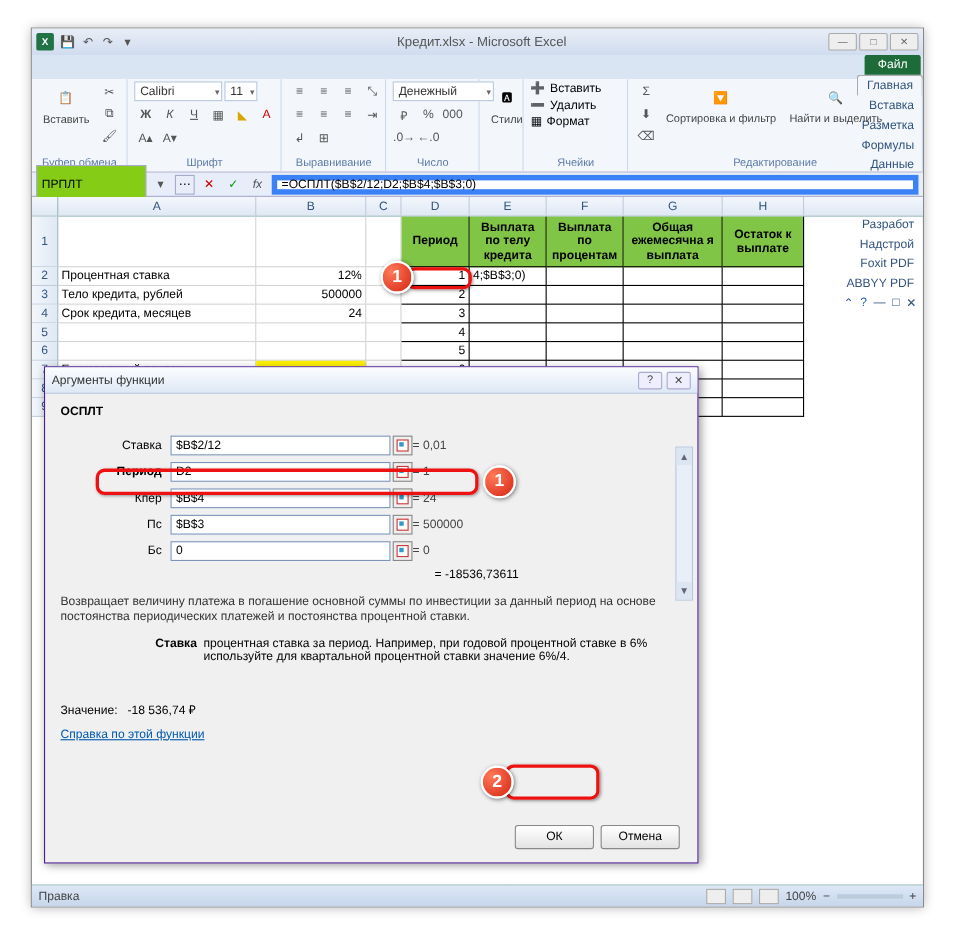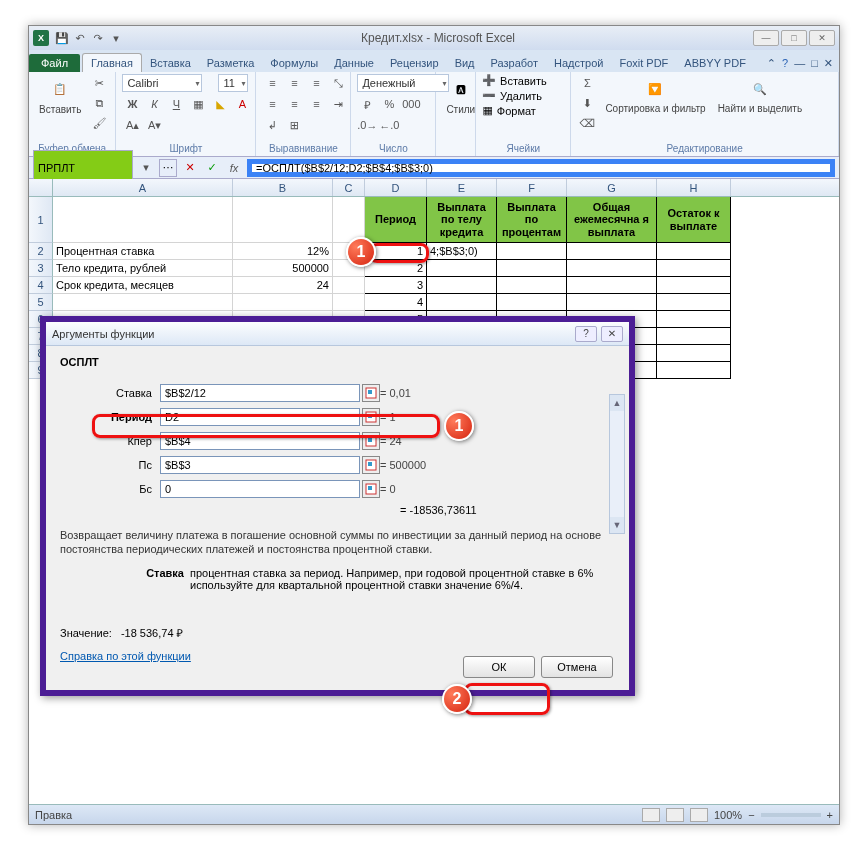--- a/index.html
+++ b/index.html
@@ -8,21 +8,21 @@
 .window { position: absolute; left: 28px; top: 25px; width: 812px; height: 800px; background: #fff; border: 1px solid #888; box-shadow: 0 0 10px rgba(0,0,0,.3); }
 
 
 .titlebar { height: 24px; background: linear-gradient(#e8eef6,#d0dcef); display: flex; align-items: center; padding: 0 4px; }
 .titlebar .excel-icon { width: 16px; height: 16px; background: #217346; margin-right: 4px; border-radius: 2px; display:inline-flex; align-items:center; justify-content:center; color:#fff; font-weight:bold; font-size:9px; }
 .qat-btn { width: 18px; height: 18px; display:inline-flex; align-items:center; justify-content:center; color:#555; }
 .titlebar .title { flex:1; text-align:center; color:#555; font-size: 12px; }
 .winbtn { width: 26px; height: 16px; border: 1px solid #aaa; background:#eee; margin-left: 2px; border-radius:2px; display:inline-flex; align-items:center; justify-content:center; color:#666; font-size:9px; }
 
 
-.ribbon-tabs { height: 22px; background: #d9e5f3; display: flex; align-items: flex-end; padding-left: 0; }
+.ribbon-tabs { height: 22px; background: #d9e5f3; display: flex; align-items: flex-end; padding-left: 0; flex-direction: column; }
 .file-tab { background: #1e6b3a; color: #fff; padding: 3px 12px; font-size: 11px; margin-right:2px; border-radius: 2px 2px 0 0; }
 .rtab { padding: 3px 8px; color: #33547d; font-size:11px; }
 .rtab.active { background: #f3f7fc; border: 1px solid #aaa; border-bottom: none; border-radius: 3px 3px 0 0; }
 .ribbon-help { margin-left: auto; padding: 2px 6px; color:#33547d; display:flex; gap:6px; }
 
 
 .ribbon { height: 85px; background: #f3f7fc; border-bottom: 1px solid #aac; display: flex; }
 .rgroup { border-right: 1px solid #cdd9eb; padding: 2px 6px; display:flex; flex-direction:column; }
 .rgroup-body { flex:1; display:flex; align-items:flex-start; gap: 4px; }
 .rgroup-label { text-align:center; color:#5d7ba8; font-size:10px; padding-top:2px; }
@@ -60,21 +60,21 @@
 .cA { width: 180px; } .cB { width: 100px; } .cC { width: 32px; }
 .cD { width: 62px; } .cE { width: 70px; } .cF { width: 70px; }
 .cG { width: 90px; } .cH { width: 74px; }
 
 
 .statusbar { position:absolute; left:0; right:0; bottom:0; height:20px; background: linear-gradient(#dde8f6,#c7d6eb); border-top:1px solid #9bb; display:flex; align-items:center; padding:0 6px; font-size:11px; color:#444; }
 .statusbar .right { margin-left:auto; display:flex; gap:6px; align-items:center; }
 .viewbtn { width:18px; height:14px; border:1px solid #aaa; background:#eee; }
 
 
-.dialog { position:absolute; left:40px; top:316px; width:595px; height:380px; background:#f0f0f0; border: 6px solid #4c1d95; box-shadow: 2px 2px 8px rgba(0,0,0,.4); }
+.dialog { position:absolute; left:40px; top:333px; width:595px; height:452px; background:#f0f0f0; border: 1px solid #4c1d95; box-shadow: 2px 2px 8px rgba(0,0,0,.4); }
 .dlg-title { height:24px; background:linear-gradient(#fcfdfe,#dde8f6); border-bottom:1px solid #b7c7dd; display:flex; align-items:center; padding:0 6px; font-size:12px; color:#333; }
 .dlg-title .controls { margin-left:auto; display:flex; gap:4px; }
 .dlg-title .dctl { width:22px; height:16px; border:1px solid #aac; background:#eef; border-radius:2px; display:flex;align-items:center;justify-content:center; font-size:10px; color:#444; }
 .dlg-body { padding: 10px 14px; position: relative; height: calc(100% - 24px); }
 .dlg-fn { font-size:11px; color:#000; margin-bottom:16px; font-weight:bold; }
 .arg-row { display:flex; align-items:center; margin-bottom: 6px; }
 .arg-label { width: 100px; text-align:right; padding-right:8px; font-size:11px; }
 .arg-label.bold { font-weight:bold; }
 .arg-input { width: 200px; height:18px; border:1px solid #7a95b9; background:#fff; padding:0 4px; font-size:11px; }
 .refbtn { width:18px; height:18px; border:1px solid #888; background:#eee; margin-left:2px; display:flex; align-items:center; justify-content:center; }
@@ -146,21 +146,21 @@
           <div class="minibtn">🖌</div>
         </div>
       </div>
       <div class="rgroup-label">Буфер обмена</div>
     </div>
 
     <div class="rgroup" style="width:140px;">
       <div class="rgroup-body" style="flex-direction:column; gap:3px;">
         <div class="font-row">
           <div class="font-select" style="width:80px;">Calibri</div>
-          <div class="font-select" style="width:30px;margin-left:14px;">11</div>
+          <div class="font-select" style="width:30px;">11</div>
         </div>
         <div class="font-row">
           <div class="smallcell">
               <b>Ж</b>
             </div>
           <div class="smallcell">
               <i>К</i>
             </div>
           <div class="smallcell">
               <u>Ч</u>

